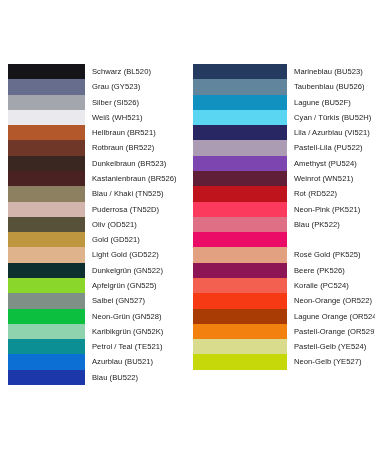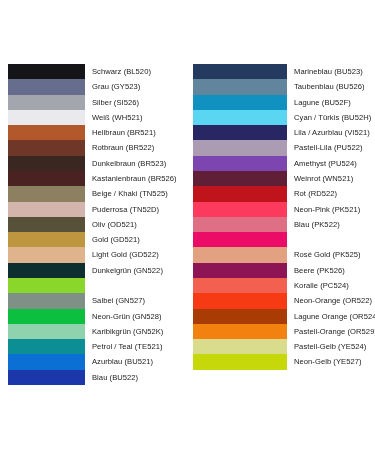--- a/index.html
+++ b/index.html
@@ -84,21 +84,21 @@
       <div class="swatch-row">
         <div class="swatch-chip" style="background-color: rgb(59, 39, 33);"></div>
         <div class="swatch-label">Dunkelbraun (BR523)</div>
       </div>
       <div class="swatch-row">
         <div class="swatch-chip" style="background-color: rgb(74, 34, 34);"></div>
         <div class="swatch-label">Kastanienbraun (BR526)</div>
       </div>
       <div class="swatch-row">
         <div class="swatch-chip" style="background-color: rgb(140, 128, 96);"></div>
-        <div class="swatch-label">Beige / Khaki (TN525)</div>
+        <div class="swatch-label">Blau / Khaki (TN525)</div>
       </div>
       <div class="swatch-row">
         <div class="swatch-chip" style="background-color: rgb(212, 181, 173);"></div>
         <div class="swatch-label">Puderrosa (TN52D)</div>
       </div>
       <div class="swatch-row">
         <div class="swatch-chip" style="background-color: rgb(88, 81, 57);"></div>
         <div class="swatch-label">Oliv (OD521)</div>
       </div>
       <div class="swatch-row">
@@ -108,20 +108,21 @@
       <div class="swatch-row">
         <div class="swatch-chip" style="background-color: rgb(223, 180, 140);"></div>
         <div class="swatch-label">Light Gold (GD522)</div>
       </div>
       <div class="swatch-row">
         <div class="swatch-chip" style="background-color: rgb(13, 47, 47);"></div>
         <div class="swatch-label">Dunkelgrün (GN522)</div>
       </div>
       <div class="swatch-row">
         <div class="swatch-chip" style="background-color: rgb(139, 214, 43);"></div>
+        <div class="swatch-label">Apfelgrün (GN525)</div>
       </div>
       <div class="swatch-row">
         <div class="swatch-chip" style="background-color: rgb(127, 145, 135);"></div>
         <div class="swatch-label">Salbei (GN527)</div>
       </div>
       <div class="swatch-row">
         <div class="swatch-chip" style="background-color: rgb(12, 191, 63);"></div>
         <div class="swatch-label">Neon-Grün (GN528)</div>
       </div>
       <div class="swatch-row">

